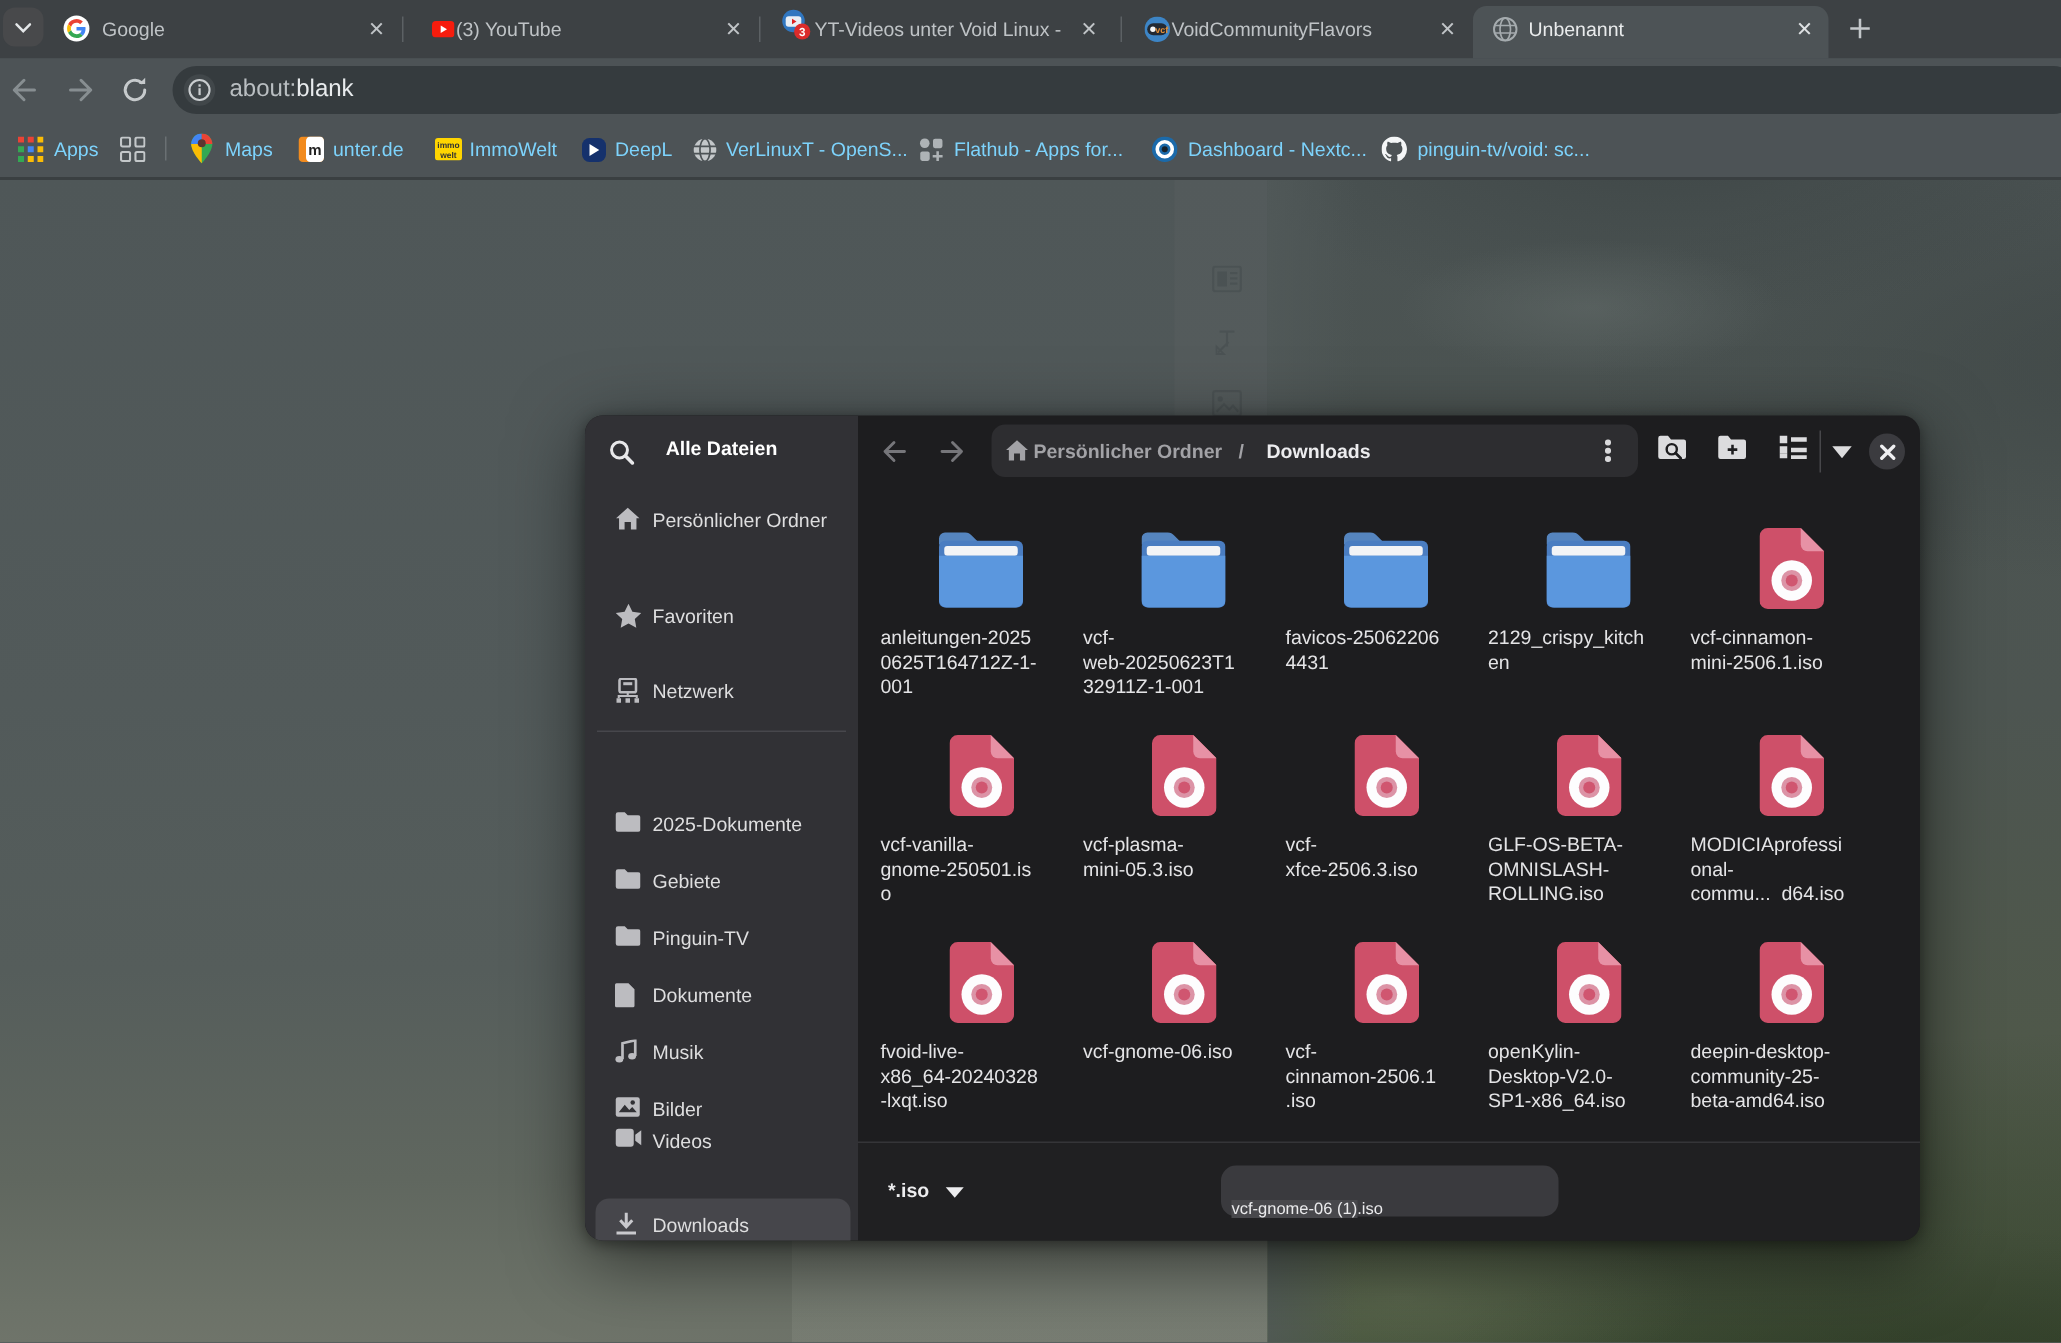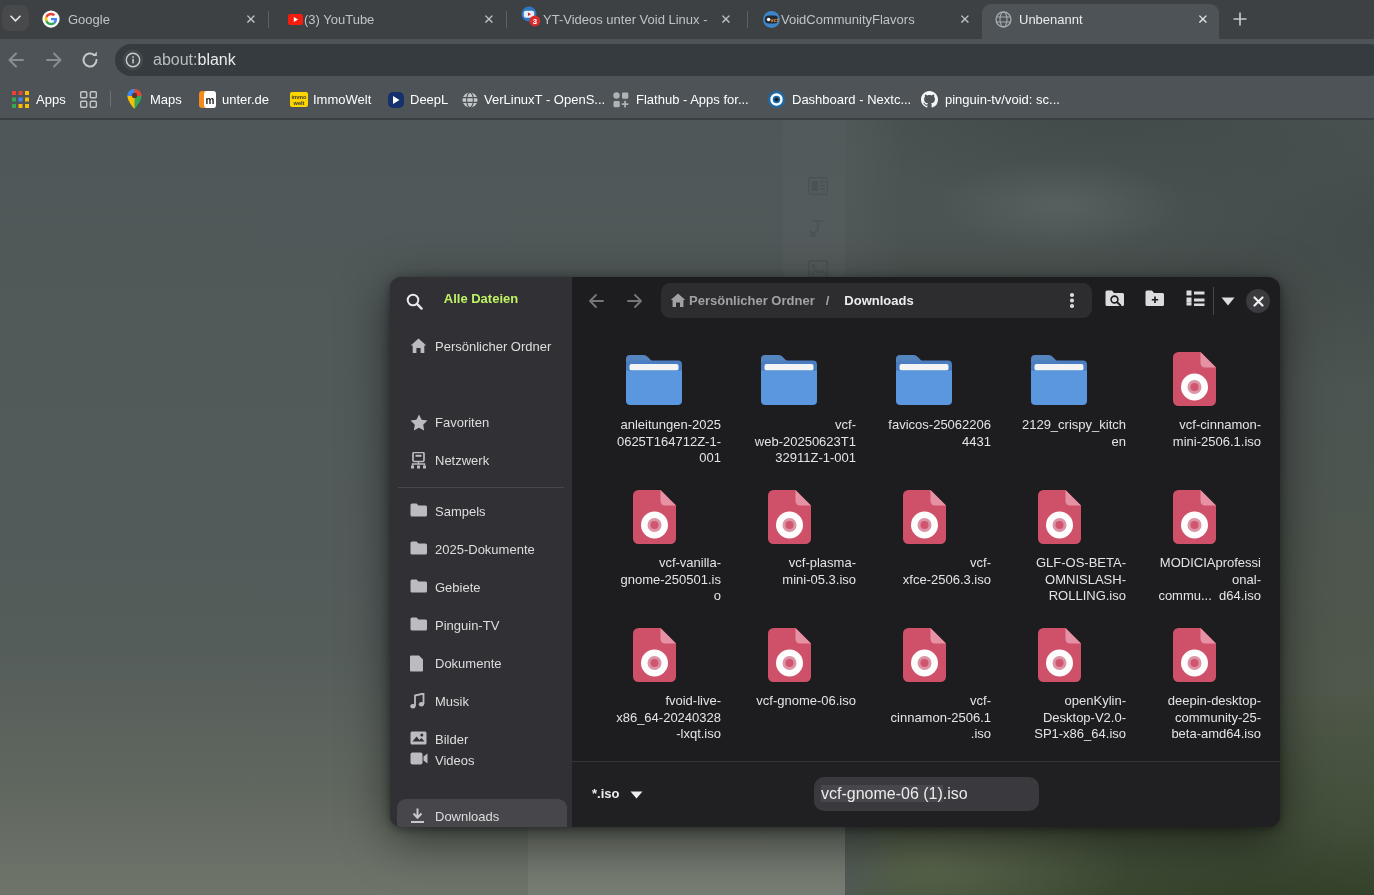--- a/index.html
+++ b/index.html
@@ -9,21 +9,21 @@
   .abs{position:absolute;}
   
   #tabstrip{left:0;top:0;width:1374px;height:39px;background:#3d4144;}
   .tabtitle{position:absolute;top:0;height:39px;line-height:39px;font-size:13px;color:#bfc3c6;white-space:nowrap;overflow:hidden;}
   .tabsep{position:absolute;top:11px;width:1px;height:17px;background:#5c6164;}
   .tclose{position:absolute;top:12px;width:16px;height:16px;color:#c0c4c7;font-size:13.5px;line-height:16px;text-align:center;}
   
   #toolbar{left:0;top:39px;width:1374px;height:42px;background:#4d5356;}
   #omni{position:absolute;left:115px;top:5px;width:1270px;height:32px;border-radius:16px;background:#353b3e;}
   
-  #bookbar{left:0;top:81px;width:1374px;height:37px;background:#4d5356;font-size:13px;color:#ffffff;}
+  #bookbar{left:0;top:81px;width:1374px;height:37px;background:#4d5356;font-size:13px;color:#7dd3fc;}
   .bm{position:absolute;top:0;height:37px;line-height:37px;white-space:nowrap;}
   
   #page{left:0;top:118px;width:1374px;height:777px;
     background:linear-gradient(180deg,#4f5758 0%,#525a5a 45%,#555d5b 68%,#60675f 86%,#6c7268 97%,#6f746a 100%);}
   #pageline{left:0;top:118px;width:1374px;height:2px;background:#3a3f41;}
   #toolstrip{left:783px;top:120px;width:62px;height:680px;background:rgba(255,255,255,0.025);}
   #rightcol{left:845px;top:120px;width:529px;height:775px;
     background:
       linear-gradient(90deg,rgba(82,90,90,0.75) 0px,rgba(82,90,90,0) 60px),
       radial-gradient(170px 60px at 215px 85px, rgba(103,112,110,0.45), rgba(103,112,110,0) 75%),
@@ -33,21 +33,21 @@
       radial-gradient(420px 140px at 420px 800px, rgba(24,36,18,0.28), rgba(24,36,18,0) 75%),
       radial-gradient(700px 300px at 560px 800px, rgba(40,54,30,0.42), rgba(40,54,30,0) 78%),
       linear-gradient(180deg,#4b5353 0%,#4d5551 45%,#4f584a 74%,#4a5642 92%,#44523b 100%);}
   
   #dialog{left:390px;top:277px;width:890px;height:550px;border-radius:12px;background:#1d1d1f;
     box-shadow:0 12px 48px rgba(0,0,0,0.55),0 2px 10px rgba(0,0,0,0.4);overflow:hidden;}
   #sidebar{position:absolute;left:0;top:0;width:182px;height:550px;background:#313135;}
   .sbitem{position:absolute;left:7px;width:170px;height:36px;color:#dededf;font-size:13px;}
   .sbitem .lbl{position:absolute;left:38px;top:0;line-height:36px;white-space:nowrap;}
   .sbitem svg{position:absolute;left:13px;top:9px;}
-  .cell{position:absolute;width:134px;text-align:right;color:#e4e4e6;font-size:13px;line-height:16.6px;}
+  .cell{position:absolute;width:134px;text-align:left;color:#e4e4e6;font-size:13px;line-height:16.6px;}
   .cell svg{display:block;margin:0 auto;}
   .cell .nm{margin-top:11px;}
   #botbar{position:absolute;left:182px;top:484px;width:708px;height:66px;background:#202022;border-top:1px solid #353538;padding-left:48px;}
   .hicon{position:absolute;top:13px;color:#dcdcde;}
 </style>
 </head>
 <body>
 
 <div class="abs" id="tabstrip">
 
@@ -238,52 +238,46 @@
 <div class="abs" id="rightcol"></div>
 <div class="abs" style="left:528px;top:760px;width:317px;height:135px;background:linear-gradient(180deg,rgba(255,255,255,0) 0%,rgba(236,240,228,0.05) 30%,rgba(236,240,228,0.07) 100%);"></div>
 <div class="abs" id="pageline"></div>
 <div class="abs" id="dialog">
   <div id="sidebar">
 
     <svg width="17" height="17" viewBox="0 0 17 17" style="position:absolute;left:16px;top:16px;">
       <circle cx="7" cy="7" r="5.3" fill="none" stroke="#e8e8ea" stroke-width="2"></circle>
       <path d="M11.2 11.2 L15.6 15.6" stroke="#e8e8ea" stroke-width="2.4" stroke-linecap="round"></path>
     </svg>
-    <div style="position:absolute;left:0;top:14px;width:182px;text-align:center;font-weight:bold;font-size:13px;color:#bef264;">Alle Dateien</div>
+    <div style="position:absolute;left:0;top:14px;width:182px;text-align:center;font-weight:bold;font-size:13px;color:#ffffff;">Alle Dateien</div>
 
     <div class="sbitem" style="top:52px;">
       <svg width="17" height="16" viewBox="0 0 17 16">
           <path d="M8.5 0.5 L16.3 7.5 H14.3 V15 H10.6 V10 H6.4 V15 H2.7 V7.5 H0.7 Z" fill="#bcbcc0"></path>
         </svg>
       <div class="lbl">Persönlicher Ordner</div>
     </div>
-    <div class="sbitem" style="top:128px;">
+    <div class="sbitem" style="top:116px;">
       <svg width="18" height="17" viewBox="0 0 18 17">
           <path d="M9 0.5 L11.6 5.8 L17.5 6.6 L13.2 10.7 L14.2 16.5 L9 13.7 L3.8 16.5 L4.8 10.7 L0.5 6.6 L6.4 5.8 Z" fill="#bcbcc0"></path>
         </svg>
       <div class="lbl">Favoriten</div>
     </div>
     <div class="sbitem" style="top:166px;">
       <svg width="17" height="17" viewBox="0 0 17 17">
           <rect x="3" y="0.5" width="11" height="9" rx="1.2" fill="none" stroke="#bcbcc0" stroke-width="1.7"></rect>
           <rect x="5.5" y="2.8" width="6" height="2" fill="#bcbcc0"></rect>
           <rect x="1" y="13.5" width="3" height="3" fill="#bcbcc0"></rect>
           <rect x="7" y="13.5" width="3" height="3" fill="#bcbcc0"></rect>
           <rect x="13" y="13.5" width="3" height="3" fill="#bcbcc0"></rect>
           <path d="M8.5 9.5 V12 M2.5 13.5 V12 H14.5 V13.5" stroke="#bcbcc0" stroke-width="1.4" fill="none"></path>
         </svg>
       <div class="lbl">Netzwerk</div>
     </div>
     <div style="position:absolute;left:8px;top:210px;width:166px;height:1px;background:#47474c;"></div>
-    <div class="sbitem" style="top:217px;">
-      <svg width="17" height="14" viewBox="0 0 17 14">
-          <path d="M0.5 2 a1.5 1.5 0 0 1 1.5-1.5 h4.5 l2 2 h7 a1.5 1.5 0 0 1 1.5 1.5 v8 a1.5 1.5 0 0 1-1.5 1.5 h-13.5 a1.5 1.5 0 0 1-1.5-1.5 Z" fill="#bcbcc0"></path>
-        </svg>
-      <div class="lbl">Sampels</div>
-    </div>
     <div class="sbitem" style="top:255px;">
       <svg width="17" height="14" viewBox="0 0 17 14">
           <path d="M0.5 2 a1.5 1.5 0 0 1 1.5-1.5 h4.5 l2 2 h7 a1.5 1.5 0 0 1 1.5 1.5 v8 a1.5 1.5 0 0 1-1.5 1.5 h-13.5 a1.5 1.5 0 0 1-1.5-1.5 Z" fill="#bcbcc0"></path>
         </svg>
       <div class="lbl">2025-Dokumente</div>
     </div>
     <div class="sbitem" style="top:293px;">
       <svg width="17" height="14" viewBox="0 0 17 14">
           <path d="M0.5 2 a1.5 1.5 0 0 1 1.5-1.5 h4.5 l2 2 h7 a1.5 1.5 0 0 1 1.5 1.5 v8 a1.5 1.5 0 0 1-1.5 1.5 h-13.5 a1.5 1.5 0 0 1-1.5-1.5 Z" fill="#bcbcc0"></path>
         </svg>
@@ -482,16 +476,16 @@
         </svg>
         <div class="nm">deepin-desktop-<br>community-25-<br>beta-amd64.iso</div>
       </div>
   </div>
   <div id="botbar">
     <div style="position:absolute;left:20px;top:0;height:66px;line-height:64px;font-size:13px;font-weight:bold;color:#ededef;">*.iso</div>
     <svg width="13" height="8" viewBox="0 0 13 8" style="position:absolute;left:58px;top:29px;">
         <path d="M0.5 0.5 H12.5 L6.5 7.5 Z" fill="#ededef"></path>
       </svg>
     <div style="position:absolute;left:242px;top:15px;width:225px;height:34px;border-radius:10px;background:#3a3a3e;">
-      <div style="position:absolute;left:7px;top:0;height:50px;line-height:34px;font-size:16px;color:#ebebed;"><span style="background:#48484c;">vcf-gnome-06 (1)</span>.iso</div>
+      <div style="position:absolute;left:7px;top:12px;height:50px;line-height:34px;font-size:11px;color:#ebebed;"><span style="background:#48484c;">vcf-gnome-06 (1)</span>.iso</div>
     </div>
   </div>
 </div>
 
 </body></html>

